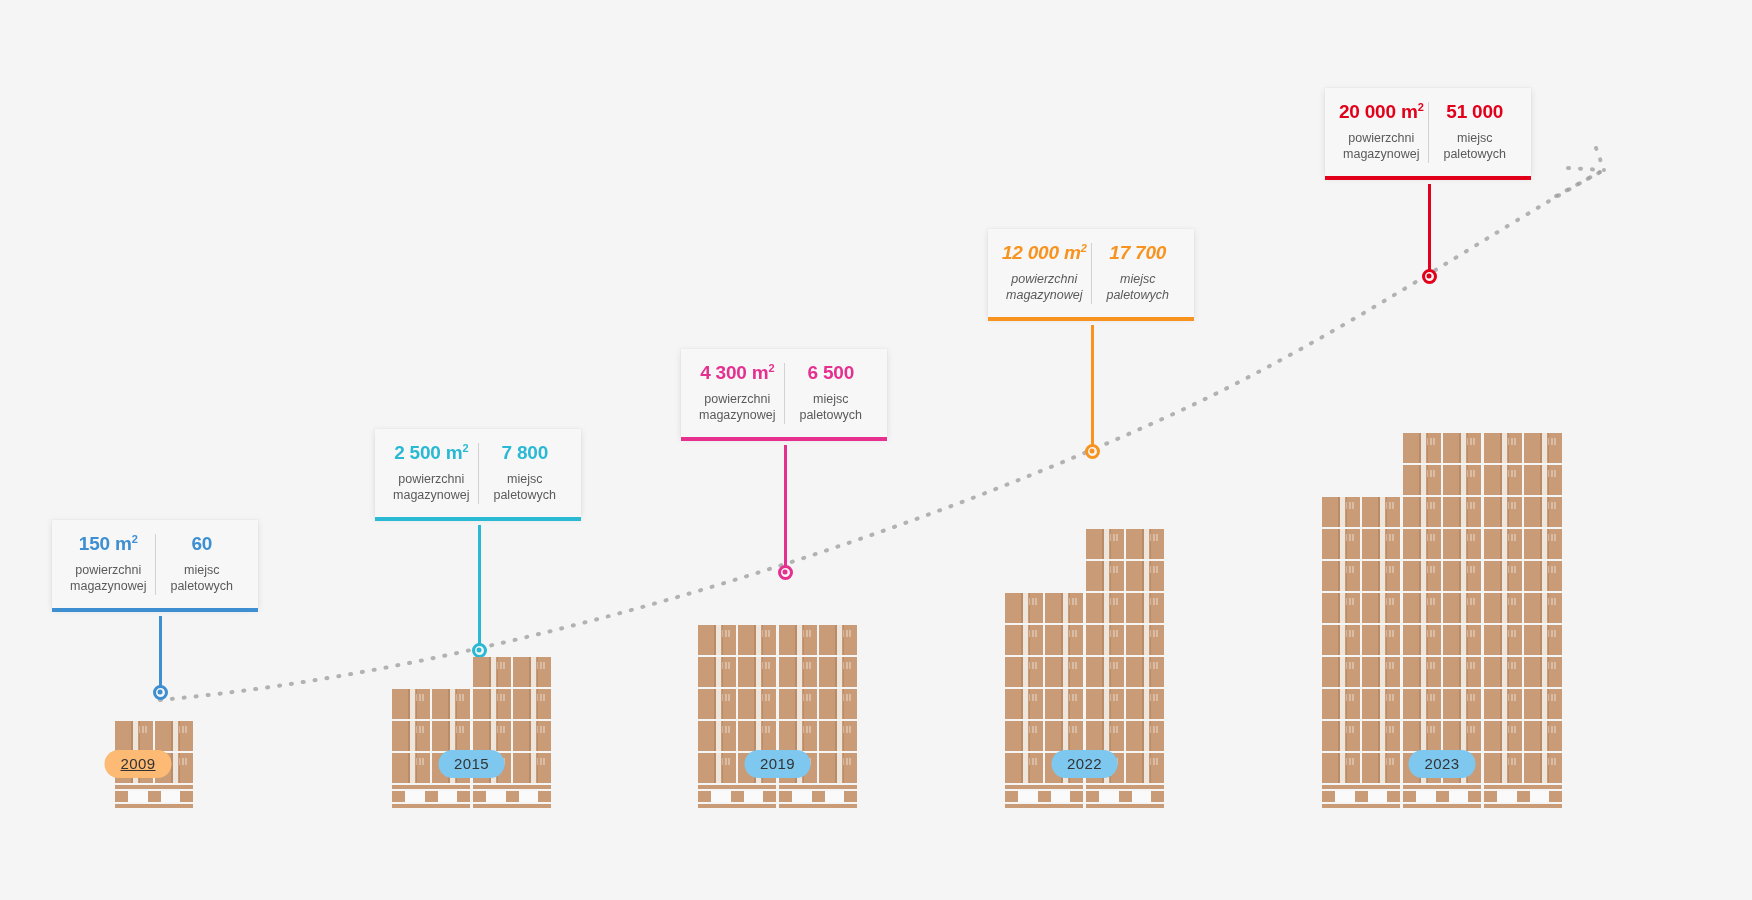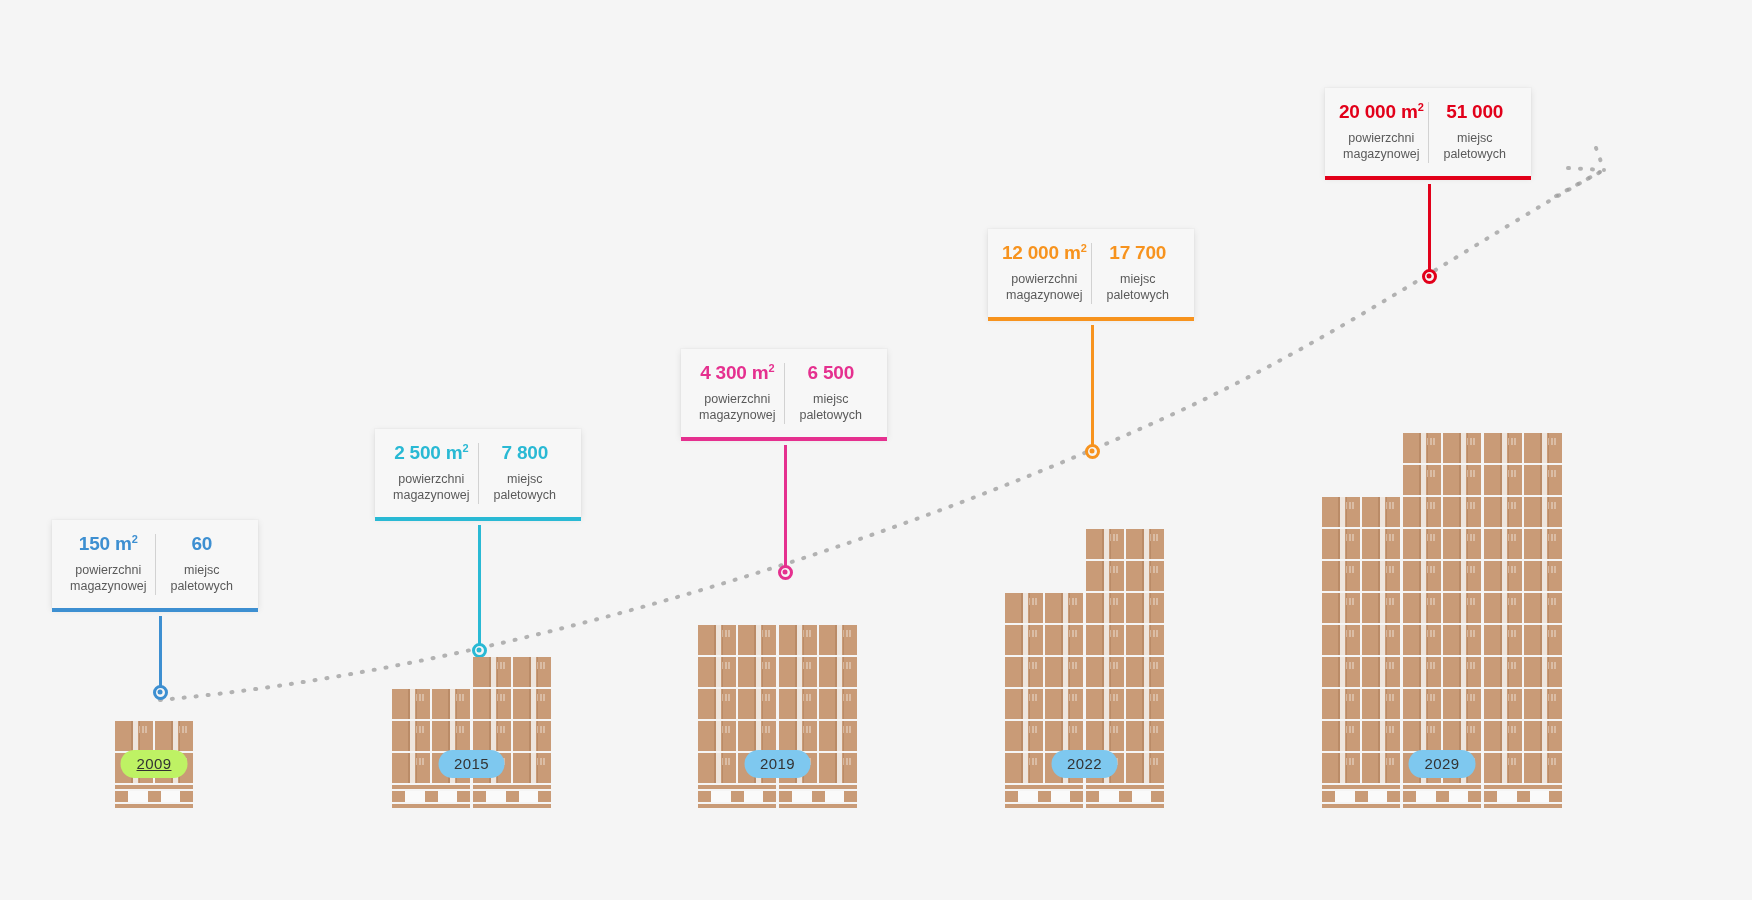--- a/index.html
+++ b/index.html
@@ -272,21 +272,21 @@
               <div class="legs">
                 <span></span>
                 <span></span>
                 <span></span>
               </div>
               <div class="gap2"></div>
               <div class="foot"></div>
             </div>
           </div>
         </div>
-        <div class="year-pill" style="background: #bef264; left: 154px; text-decoration: underline;">2009</div>
+        <div class="year-pill" style="background: #fdba74; left: 138px; text-decoration: underline;">2009</div>
       </div>
       <div class="milestone" style="--accent: #29b9d4;">
         <div class="card" style="left: 375px; top: 429px;">
           <div class="card-col left">
             <div class="card-value">2 500 m<sup>2</sup></div>
             <div class="card-label">powierzchni
 magazynowej</div>
           </div>
           <div class="card-col right">
             <div class="card-value">7 800</div>
@@ -543,21 +543,21 @@
                 <span></span>
               </div>
               <div class="gap2"></div>
               <div class="foot"></div>
             </div>
           </div>
         </div>
         <div class="year-pill" style="background: rgb(126, 200, 239); left: 777.5px;">2019</div>
       </div>
       <div class="milestone" style="--accent: #f7931e;">
-        <div class="card" style="left: 988px; top: 229px;">
+        <div class="card" style="left: 988px; top: 229px; font-style: italic;">
           <div class="card-col left">
             <div class="card-value">12 000 m<sup>2</sup></div>
             <div class="card-label">powierzchni
 magazynowej</div>
           </div>
           <div class="card-col right">
             <div class="card-value">17 700</div>
             <div class="card-label">miejsc
 paletowych</div>
           </div>
@@ -1103,17 +1103,17 @@
               <div class="legs">
                 <span></span>
                 <span></span>
                 <span></span>
               </div>
               <div class="gap2"></div>
               <div class="foot"></div>
             </div>
           </div>
         </div>
-        <div class="year-pill" style="background: rgb(126, 200, 239); left: 1442px;">2029</div>
+        <div class="year-pill" style="background: rgb(126, 200, 239); left: 1442px;">2023</div>
       </div>
     </div>
 
 </div>
 
 </body></html>

